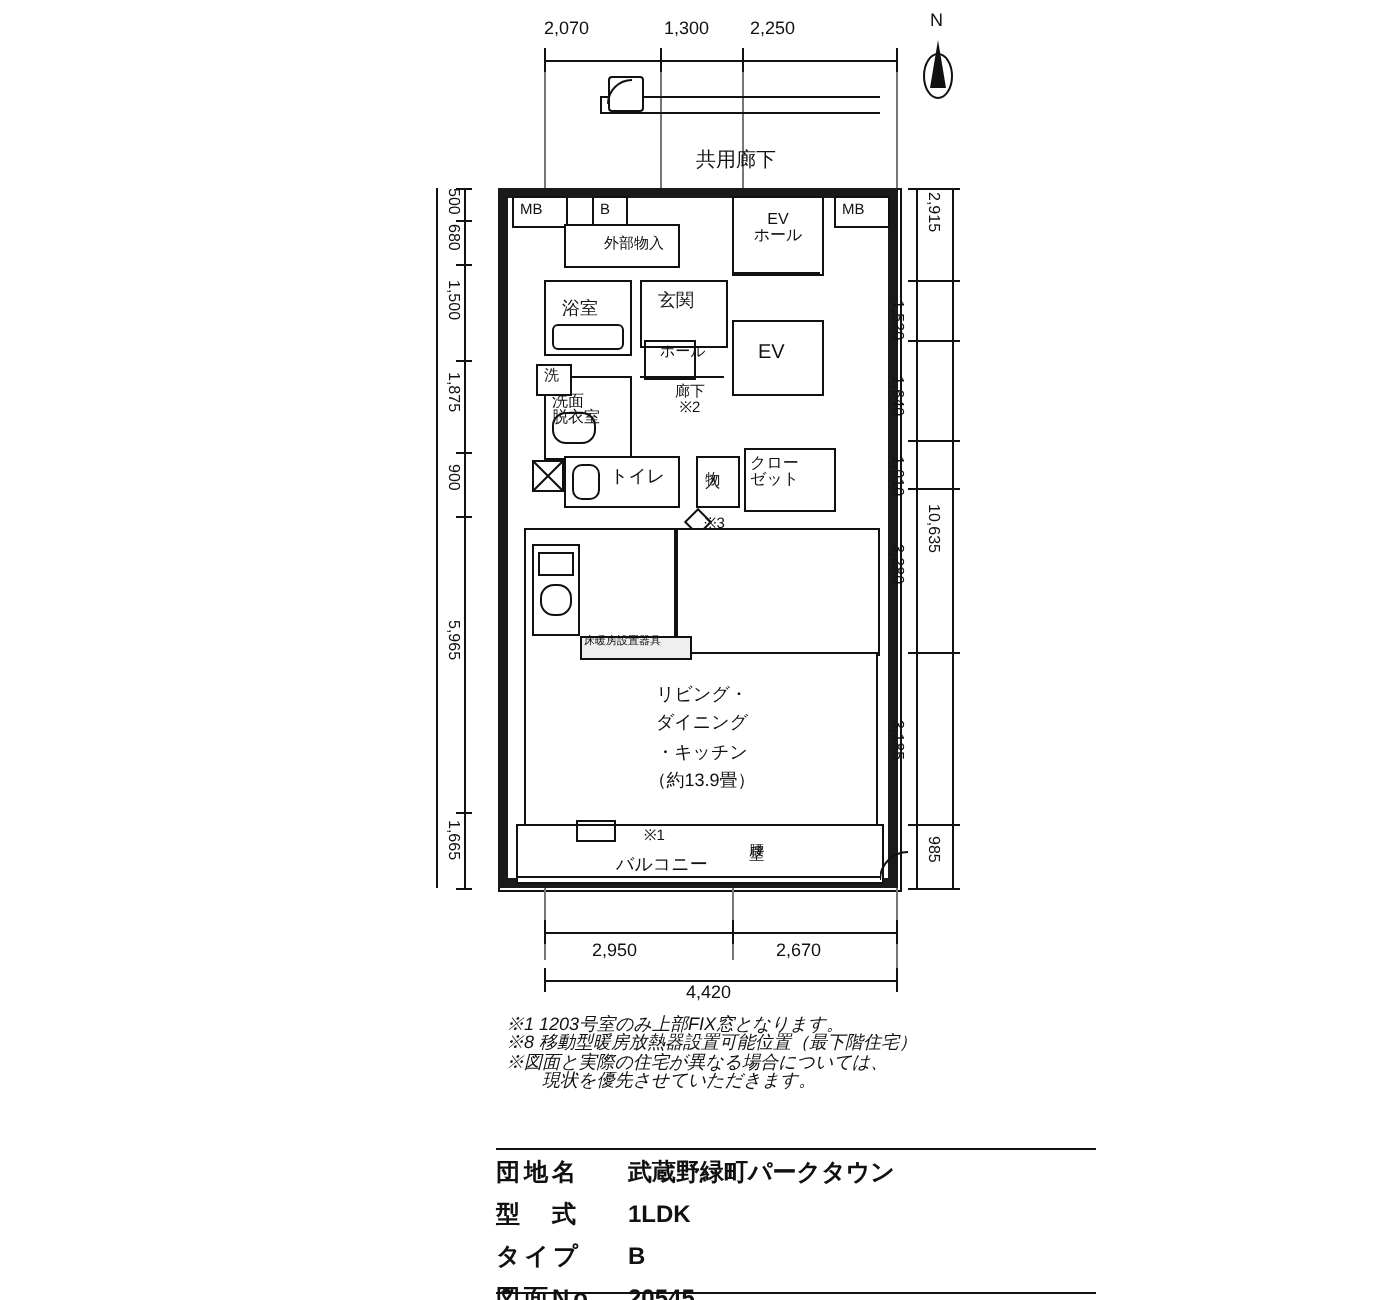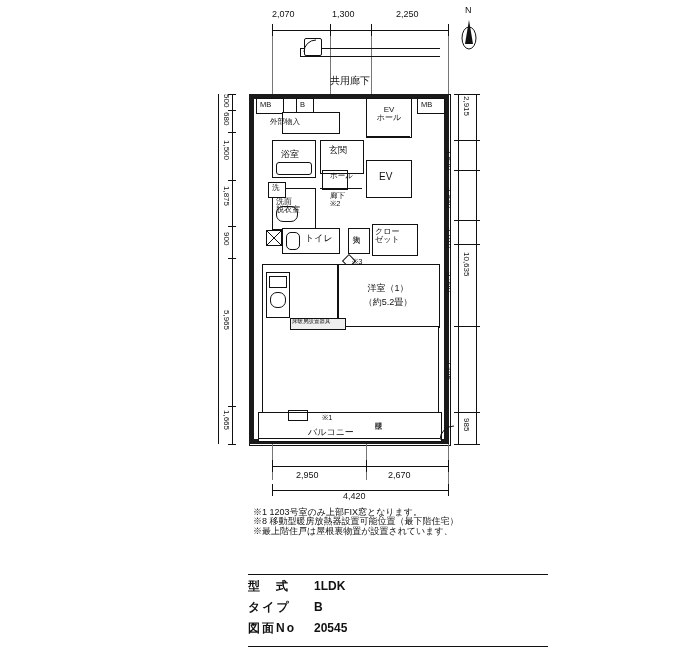--- a/index.html
+++ b/index.html
@@ -25,40 +25,40 @@
   
   .dimline{background:#111;}
   .hline{height:1px;}
   .vline{width:1px;}
 
   
   .wall{background:#1a1a1a;}
   .room{border:1px solid #111;background:#fff;}
   .lightfill{background:#efefef;}
   .thinline{background:#111;}
-  .notes{position:absolute;left:253px;top:508px;font-size:9px;line-height:1.55;}
+  .notes{position:absolute;left:253px;top:508px;font-size:9px;line-height:1.55;font-style:italic;}
   .infobox{position:absolute;left:248px;top:578px;width:300px;}
   .infobox .row{display:flex;align-items:baseline;margin-bottom:4px;}
   .infobox .lab{width:66px;font-size:12px;font-weight:bold;letter-spacing:2px;}
   .infobox .val{font-size:12px;font-weight:bold;}
   .infoline{position:absolute;left:248px;width:300px;height:1px;background:#111;}
 </style>
 </head>
 <body>
 
 <div class="stage">
 
   <div class="abs dimline hline" style="left:272px;top:30px;width:176px;"></div>
   <div class="abs dimline vline" style="left:272px;top:24px;height:12px;"></div>
   <div class="abs dimline vline" style="left:330px;top:24px;height:12px;"></div>
   <div class="abs dimline vline" style="left:371px;top:24px;height:12px;"></div>
   <div class="abs dimline vline" style="left:448px;top:24px;height:12px;"></div>
   <div class="abs t t9" style="left:272px;top:10px;">2,070</div>
   <div class="abs t t9" style="left:332px;top:10px;">1,300</div>
-  <div class="abs t t9" style="left:396px;top:10px;">2,250</div>
+  <div class="abs t t9" style="left:375px;top:10px;">2,250</div>
 
   <div class="abs dimline vline" style="left:272px;top:36px;height:58px;background:#777;"></div>
   <div class="abs dimline vline" style="left:330px;top:36px;height:58px;background:#777;"></div>
   <div class="abs dimline vline" style="left:371px;top:36px;height:58px;background:#777;"></div>
   <div class="abs dimline vline" style="left:448px;top:36px;height:58px;background:#777;"></div>
 
   <div class="abs" style="left:455px;top:8px;width:28px;height:38px;">
     <div class="abs t t9" style="left:10px;top:-2px;">N</div>
     <svg width="28" height="34" style="position:absolute;left:0;top:10px;">
       <ellipse cx="14" cy="20" rx="7" ry="11" fill="none" stroke="#111" stroke-width="1"></ellipse>
@@ -68,21 +68,21 @@
 
   <div class="abs" style="left:300px;top:44px;width:140px;height:30px;">
     <div class="abs thinline" style="left:0;top:4px;width:140px;height:1px;"></div>
     <div class="abs thinline" style="left:0;top:12px;width:140px;height:1px;"></div>
     <div class="abs thinline" style="left:0;top:4px;width:1px;height:9px;"></div>
     <div class="abs" style="left:4px;top:-6px;width:16px;height:16px;border:1px solid #111;border-radius:2px;background:#fff;"></div>
     <svg width="20" height="16" style="position:absolute;left:2px;top:-6px;">
       <path d="M2 14 A12 12 0 0 1 14 2" fill="none" stroke="#111" stroke-width="1"></path>
     </svg>
   </div>
-  <div class="abs t t10" style="left:330px;top:76px;text-align:center;">共用廊下</div>
+  <div class="abs t t10" style="left:348px;top:76px;text-align:center;">共用廊下</div>
 
   <div class="abs" style="left:249px;top:94px;width:200px;height:350px;border:1px solid #111;"></div>
 
   <div class="abs wall" style="left:249px;top:94px;width:200px;height:5px;"></div>
 
   <div class="abs wall" style="left:249px;top:94px;width:5px;height:350px;"></div>
 
   <div class="abs wall" style="left:444px;top:94px;width:5px;height:350px;"></div>
 
   <div class="abs wall" style="left:249px;top:439px;width:200px;height:5px;"></div>
@@ -98,39 +98,39 @@
 
   <div class="abs room" style="left:366px;top:98px;width:44px;height:38px;background:#fff;"></div>
   <div class="abs t t8" style="left:372px;top:106px;text-align:center;width:34px;">EV
 ホール</div>
 
   <div class="abs room" style="left:366px;top:160px;width:44px;height:36px;"></div>
   <div class="abs t t10" style="left:379px;top:172px;">EV</div>
   <div class="abs thinline" style="left:366px;top:136px;width:44px;height:1px;"></div>
 
   <div class="abs room" style="left:282px;top:112px;width:56px;height:20px;"></div>
-  <div class="abs t t7" style="left:270px;top:118px;">外部物入</div>
+  <div class="abs t t7" style="left:302px;top:118px;">外部物入</div>
 
   <div class="abs room" style="left:272px;top:140px;width:42px;height:36px;"></div>
   <div class="abs t t9" style="left:281px;top:150px;">浴室</div>
   <div class="abs" style="left:276px;top:162px;width:34px;height:11px;border:1px solid #111;border-radius:3px;"></div>
 
   <div class="abs room" style="left:320px;top:140px;width:42px;height:32px;"></div>
   <div class="abs t t9" style="left:329px;top:146px;">玄関</div>
   <div class="abs t t7" style="left:330px;top:172px;">ホール</div>
   <div class="abs" style="left:322px;top:170px;width:24px;height:18px;border:1px solid #111;"></div>
 
   <div class="abs room" style="left:272px;top:188px;width:42px;height:40px;"></div>
   <div class="abs t t8" style="left:276px;top:198px;font-family:Liberation Mono, monospace;">洗面
 脱衣室</div>
   <div class="abs" style="left:268px;top:182px;width:16px;height:14px;border:1px solid #111;background:#fff;"></div>
   <div class="abs t t7" style="left:272px;top:184px;">洗</div>
   <div class="abs" style="left:276px;top:206px;width:20px;height:14px;border:1px solid #111;border-radius:7px;"></div>
 
-  <div class="abs t t7" style="left:330px;top:192px;width:30px;">廊下
+  <div class="abs t t7" style="left:330px;top:192px;text-align:center;width:30px;">廊下
 ※2</div>
   <div class="abs thinline" style="left:320px;top:188px;width:42px;height:1px;"></div>
 
   <div class="abs room" style="left:282px;top:228px;width:56px;height:24px;"></div>
   <div class="abs t t9" style="left:305px;top:234px;">トイレ</div>
   <div class="abs" style="left:286px;top:232px;width:12px;height:16px;border:1px solid #111;border-radius:5px;"></div>
   <div class="abs" style="left:266px;top:230px;width:14px;height:14px;border:1px solid #111;">
     <svg width="14" height="14">
         <line x1="0" y1="0" x2="14" y2="14" stroke="#111"></line>
         <line x1="14" y1="0" x2="0" y2="14" stroke="#111"></line>
@@ -141,25 +141,27 @@
   <div class="abs t t7 vert" style="left:352px;top:230px;">物入</div>
 
   <div class="abs room" style="left:372px;top:224px;width:44px;height:30px;"></div>
   <div class="abs t t8" style="left:375px;top:228px;">クロー
 ゼット</div>
 
   <div class="abs t t7" style="left:352px;top:258px;">※3</div>
   <div class="abs" style="left:344px;top:256px;width:8px;height:8px;border:1px solid #111;transform:rotate(45deg);"></div>
 
   <div class="abs room" style="left:338px;top:264px;width:100px;height:62px;"></div>
-  <div class="abs t t9" style="left:352px;top:282px;text-align:center;width:72px;line-height:1.5;">洋室（1）
-（約5.2畳）</div>
 
   <div class="abs room" style="left:262px;top:264px;width:74px;height:150px;"></div>
   <div class="abs room" style="left:336px;top:326px;width:102px;height:88px;border-left:none;"></div>
+  <div class="abs t t9" style="left:313px;top:340px;text-align:center;width:76px;line-height:1.6;">リビング・
+ダイニング
+・キッチン
+（約13.9畳）</div>
 
   <div class="abs" style="left:266px;top:272px;width:22px;height:44px;border:1px solid #111;"></div>
   <div class="abs" style="left:270px;top:292px;width:14px;height:14px;border:1px solid #111;border-radius:7px;"></div>
   <div class="abs" style="left:269px;top:276px;width:16px;height:10px;border:1px solid #111;"></div>
 
   <div class="abs lightfill" style="left:290px;top:318px;width:54px;height:10px;border:1px solid #111;"></div>
   <div class="abs t" style="left:292px;top:319px;font-size:5.5px;">床暖房設置器具</div>
 
   <div class="abs" style="left:258px;top:412px;width:182px;height:28px;border:1px solid #111;background:#fff;"></div>
   <div class="abs t t9" style="left:308px;top:428px;">バルコニー</div>
@@ -227,26 +229,31 @@
   <div class="abs t t9" style="left:388px;top:471px;">2,670</div>
 
   <div class="abs dimline hline" style="left:272px;top:490px;width:176px;"></div>
   <div class="abs dimline vline" style="left:272px;top:484px;height:12px;"></div>
   <div class="abs dimline vline" style="left:448px;top:484px;height:12px;"></div>
   <div class="abs t t9" style="left:343px;top:492px;">4,420</div>
 
   <div class="notes">
     <div class="t t9">※1 1203号室のみ上部FIX窓となります。</div>
     <div class="t t9">※8 移動型暖房放熱器設置可能位置（最下階住宅）</div>
-    <div class="t t9">※最上階住戸は屋根裏物置が設置されています、</div>
+    <div class="t t9">※図面と実際の住宅が異なる場合については、</div>
+    <div class="t t9">　　現状を優先させていただきます。</div>
   </div>
 
   <div class="infoline" style="top:574px;"></div>
   <div class="infobox">
     <div class="row">
+      <div class="lab">団地名</div>
+      <div class="val">武蔵野緑町パークタウン</div>
+    </div>
+    <div class="row">
       <div class="lab">型　式</div>
       <div class="val">1LDK</div>
     </div>
     <div class="row">
       <div class="lab">タイプ</div>
       <div class="val">B</div>
     </div>
     <div class="row">
       <div class="lab">図面No</div>
       <div class="val">20545</div>

